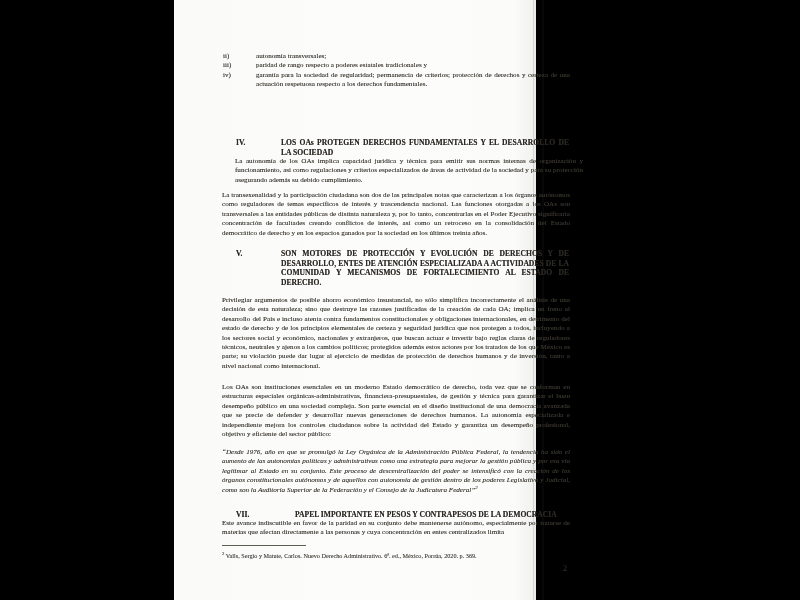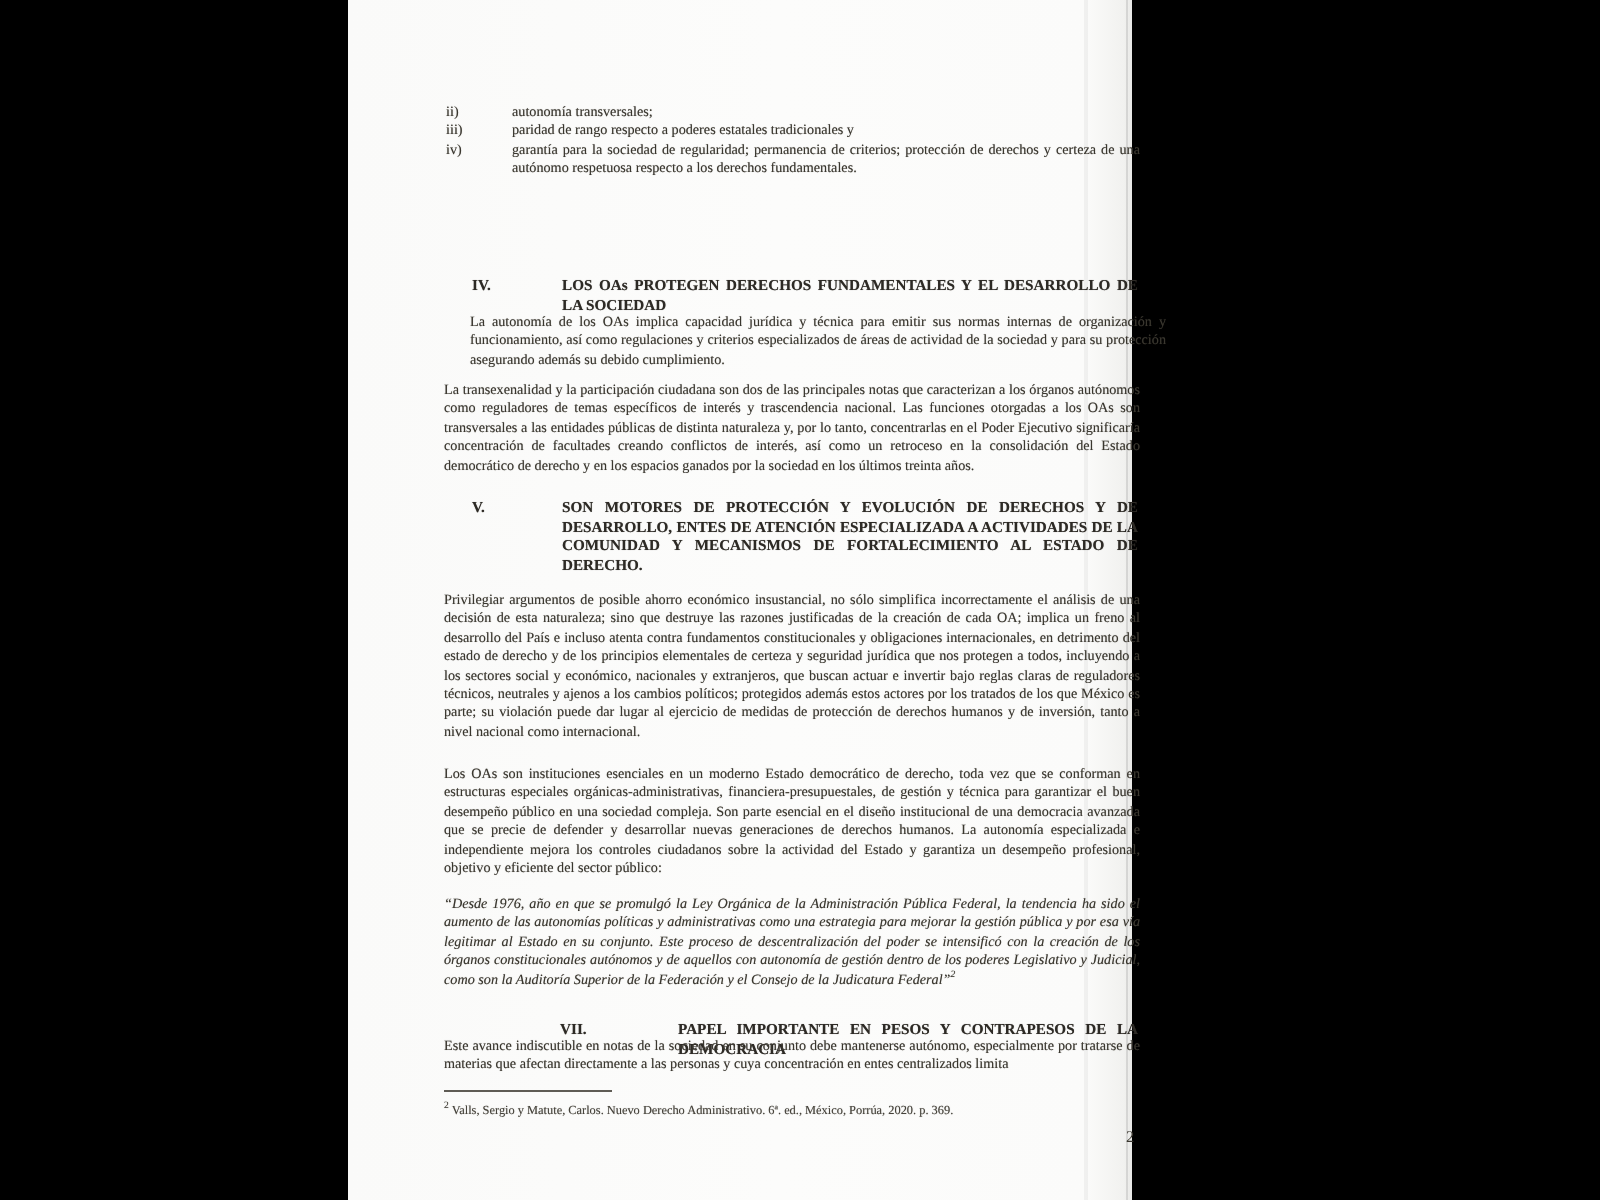--- a/index.html
+++ b/index.html
@@ -4,21 +4,21 @@
 <style>
   html, body {
     margin: 0; padding: 0;
     width: 800px; height: 600px;
     background: #000;
     overflow: hidden;
   }
   .page {
     position: absolute;
     left: 174px; top: 0;
-    width: 392px; height: 600px;
+    width: 362px; height: 600px;
     background: linear-gradient(90deg, #fafaf9 0%, #fcfcfb 55%, #fbfbfa 94%, #f1f1ef 99%, #e9e9e7 100%);
   }
   .page-edge-shadow {
     position: absolute;
     right: 2px; top: 0;
     width: 1px; height: 100%;
     background: rgba(0,0,0,0.10);
   }
   .crease {
     position: absolute;
@@ -49,21 +49,21 @@
     font-family: "Liberation Serif", serif;
     font-weight: bold;
     font-size: 7.6px;
     line-height: 9.5px;
     color: #2d2a25;
     text-shadow: 0 0 0.4px rgba(45,42,37,0.6);
     justify-content: flex-end;
   }
   .heading .hnum { flex: none; width: 33px; }
   .heading .htext { flex: 1; text-align: justify; margin-left: 12px; }
-  .heading.h-vii .hnum { width: 47px; margin-left: 44px; }
+  .heading.h-vii .hnum { width: 47px; }
 
   .quote { font-style: italic; }
   sup { font-size: 4.8px; line-height: 0; vertical-align: super; }
 
   .fnrule {
     position: absolute;
     left: 48px; top: 545px;
     width: 84px; height: 1px;
     background: #5f5c55;
   }
@@ -110,21 +110,21 @@
     <div class="lirow">
       <span class="linum">ii)</span>
       <span class="litext">autonomía transversales;</span>
     </div>
     <div class="lirow">
       <span class="linum">iii)</span>
       <span class="litext">paridad de rango respecto a poderes estatales tradicionales y</span>
     </div>
     <div class="lirow">
       <span class="linum">iv)</span>
-      <span class="litext">garantía para la sociedad de regularidad; permanencia de criterios; protección de derechos y certeza de una autónomo respetuosa respecto a los derechos fundamentales.</span>
+      <span class="litext">garantía para la sociedad de regularidad; permanencia de criterios; protección de derechos y certeza de una actuación respetuosa respecto a los derechos fundamentales.</span>
     </div>
   </div>
 
 
   <div class="heading" id="heading-iv">
     <span class="hnum">IV.</span>
     <span class="htext">LOS OAs PROTEGEN DERECHOS FUNDAMENTALES Y EL DESARROLLO DE LA SOCIEDAD</span>
   </div>
 
   <div class="block" id="para-autonomia">La autonomía de los OAs implica capacidad jurídica y técnica para emitir sus normas internas de organización y funcionamiento, así como regulaciones y criterios especializados de áreas de actividad de la sociedad y para su protección asegurando además su debido cumplimiento.</div>
@@ -142,21 +142,21 @@
 
   <div class="block quote" id="quote-block">
     <span>“Desde 1976, año en que se promulgó la Ley Orgánica de la Administración Pública Federal, la tendencia ha sido el aumento de las autonomías políticas y administrativas como una estrategia para mejorar la gestión pública y por esa vía legitimar al Estado en su conjunto. Este proceso de descentralización del poder se intensificó con la creación de los órganos constitucionales autónomos y de aquellos con autonomía de gestión dentro de los poderes Legislativo y Judicial, como son la Auditoría Superior de la Federación y el Consejo de la Judicatura Federal”</span><sup>2</sup>
   </div>
 
   <div class="heading h-vii" id="heading-vii">
     <span class="hnum">VII.</span>
     <span class="htext">PAPEL IMPORTANTE EN PESOS Y CONTRAPESOS DE LA DEMOCRACIA</span>
   </div>
 
-  <div class="block" id="para-avance">Este avance indiscutible en notas de la sociedad en su conjunto debe mantenerse autónomo, especialmente por tratarse de materias que afectan directamente a las personas y cuya concentración en entes centralizados limita</div>
+  <div class="block" id="para-avance">Este avance indiscutible en favor de la paridad en su conjunto debe mantenerse autónomo, especialmente por tratarse de materias que afectan directamente a las personas y cuya concentración en entes centralizados limita</div>
 
   <div class="fnrule"></div>
 
   <div class="footnote">
     <sup>2</sup><span> Valls, Sergio y Matute, Carlos. Nuevo Derecho Administrativo. 6ª. ed., México, Porrúa, 2020. p. 369.</span>
   </div>
 
   <div class="pagenum">2</div>
 </div>
 

